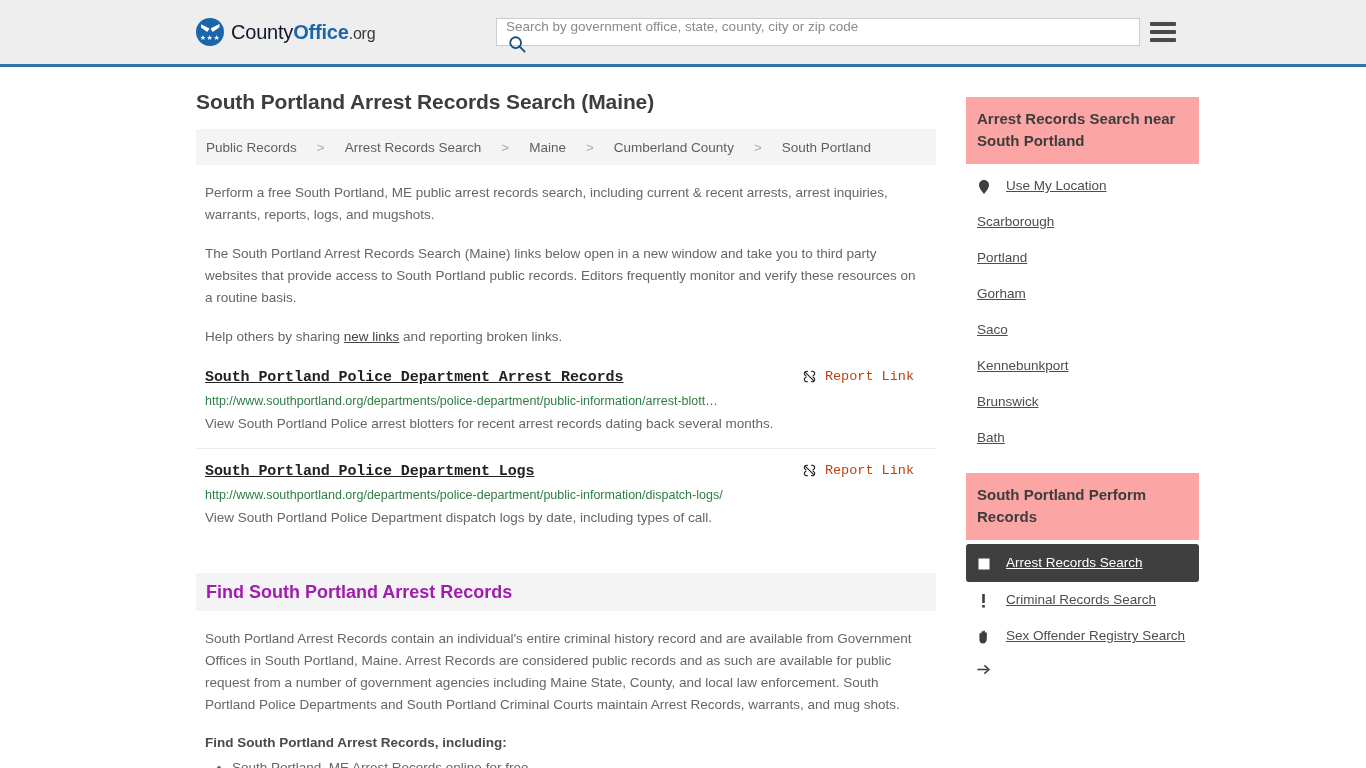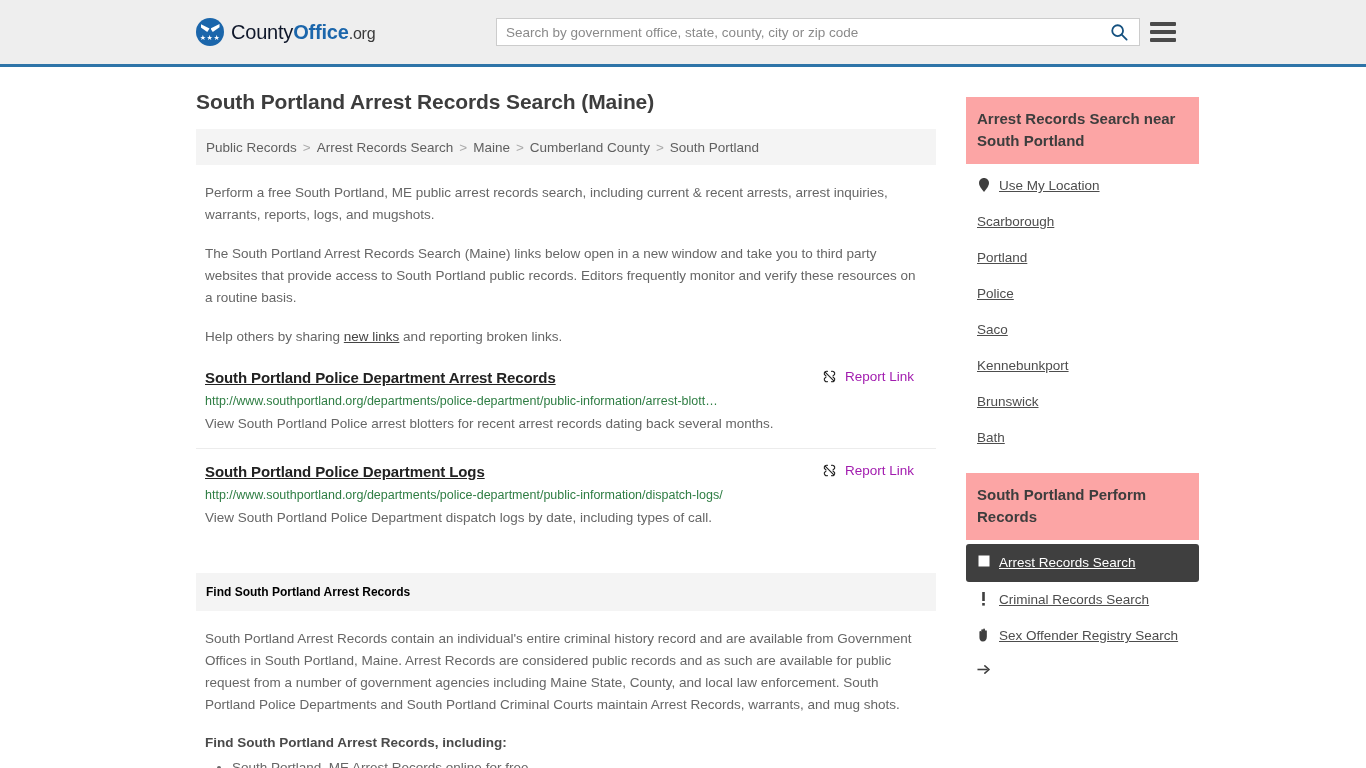--- a/index.html
+++ b/index.html
@@ -80,20 +80,21 @@
 
   .search-wrap {
     position: absolute;
     left: 496px;
     top: 18px;
     width: 644px;
     height: 28px;
     display: flex;
     background: #ffffff;
     border: 1px solid #cccccc;
+    flex-direction: column;
   }
   .search-input {
     flex: 1;
     border: none;
     outline: none;
     padding: 0 9px;
     font-size: 13.5px;
     font-family: "Liberation Sans", sans-serif;
     color: #777777;
     background: transparent;
@@ -148,21 +149,21 @@
   }
 
   
   .breadcrumb {
     background: #f4f4f4;
     height: 36px;
     display: flex;
     align-items: center;
     padding: 0 10px;
     font-size: 13.5px;
-    gap: 6px;
+    gap: 20px;
     flex-wrap: nowrap;
   }
   .breadcrumb a {
     color: #606060;
     text-decoration: none;
     white-space: nowrap;
   }
   .breadcrumb .sep { color: #aaaaaa; }
 
   
@@ -186,34 +187,35 @@
     position: relative;
   }
   .result + .result {
     border-top: 1px solid #ececec;
     padding-top: 14px;
   }
   .result-head {
     display: flex;
     align-items: flex-start;
     justify-content: space-between;
+    font-family: Liberation Mono, monospace;
   }
   .result-title {
     font-size: 15px;
     font-weight: bold;
     color: #222222;
     text-decoration: underline;
     letter-spacing: -0.1px;
   }
   .report-link {
     display: flex;
     align-items: center;
     gap: 8px;
     font-size: 13.5px;
-    color: #a21caf;
+    color: #c2410c;
     white-space: nowrap;
     cursor: pointer;
     margin-right: 22px;
   }
   .result-url {
     display: block;
     font-size: 12.5px;
     color: #2e7d43;
     margin-top: 8px;
     text-decoration: none;
@@ -226,23 +228,23 @@
   }
 
   
   .section-head {
     background: #f4f4f4;
     height: 38px;
     display: flex;
     align-items: center;
     padding: 0 10px;
     margin-top: 31px;
-    font-size: 12px;
+    font-size: 18px;
     font-weight: bold;
-    color: #000000;
+    color: #a21caf;
   }
   .section-body { margin-left: 9px; }
   .sub-head {
     font-size: 13.5px;
     font-weight: bold;
     color: #4a4a4a;
     margin-top: 19px;
   }
   ul.bullets {
     margin: 8px 0 0 0;
@@ -259,22 +261,22 @@
     background: #fca5a5;
     padding: 11px 11px 12px 11px;
     font-size: 15px;
     font-weight: bold;
     color: #3d3d3d;
     line-height: 22px;
   }
   .panel-list { padding-top: 4px; }
   .panel-item {
     display: flex;
-    align-items: flex-start;
-    gap: 9px;
+    align-items: center;
+    gap: 16px;
     padding: 9px 11px 9px 11px;
     font-size: 13.5px;
     line-height: 18px;
   }
   .panel-item a {
     color: #4d4d4d;
     text-decoration: underline;
   }
   .panel-item.active {
     background: #3f3f3f;
@@ -414,21 +416,21 @@
           <a href="#">Use My Location</a>
         </div>
 
         <div class="panel-item plain">
           <a href="#">Scarborough</a>
         </div>
         <div class="panel-item plain">
           <a href="#">Portland</a>
         </div>
         <div class="panel-item plain">
-          <a href="#">Police</a>
+          <a href="#">Gorham</a>
         </div>
         <div class="panel-item plain">
           <a href="#">Saco</a>
         </div>
         <div class="panel-item plain">
           <a href="#">Kennebunkport</a>
         </div>
         <div class="panel-item plain">
           <a href="#">Brunswick</a>
         </div>

